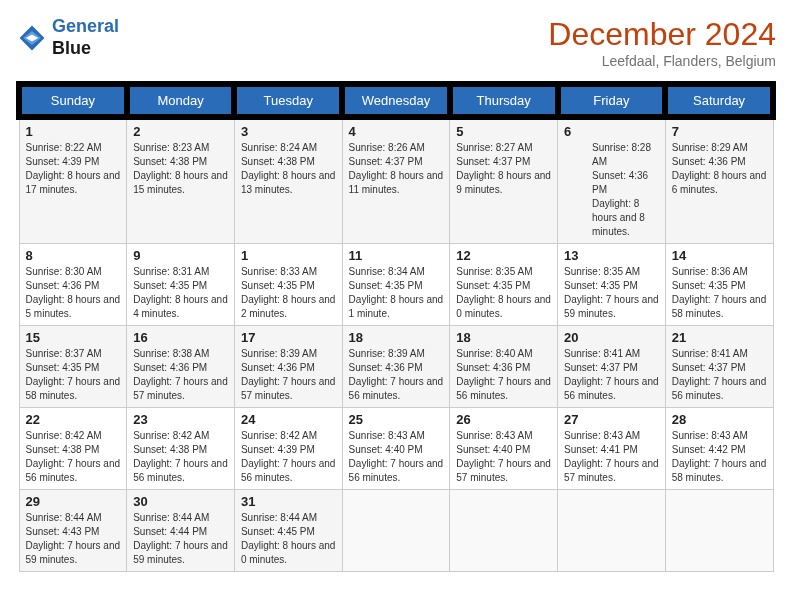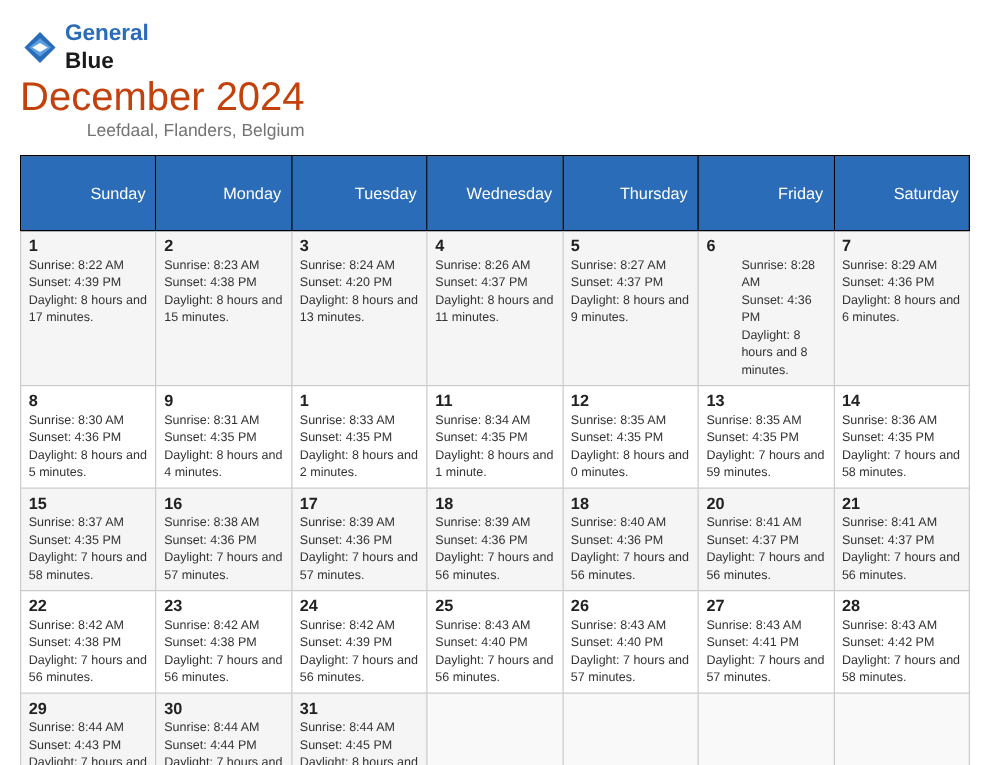--- a/index.html
+++ b/index.html
@@ -8,21 +8,20 @@
       background: #fff;
       width: 792px;
       min-height: 612px;
       padding: 16px;
     }
     .header {
       display: flex;
       justify-content: space-between;
       align-items: flex-start;
       margin-bottom: 12px;
-      flex-direction: column;
     }
     .logo {
       display: flex;
       align-items: center;
       gap: 4px;
     }
     .logo-text {
       font-size: 18px;
       font-weight: bold;
       color: #1a1a1a;
@@ -48,25 +47,25 @@
       color: #737373;
     }
     .calendar {
       width: 100%;
       border-collapse: collapse;
       font-size: 10.5px;
     }
     .calendar th {
       background: #2a6cb8;
       color: #fff;
-      text-align: right;
-      padding: 22px 8px;
+      text-align: center;
+      padding: 6px 8px;
       font-size: 13px;
       font-weight: normal;
-      border: 1px solid #000000;
+      border: 6px solid #000000;
     }
     .calendar td {
       vertical-align: top;
       border: 1px solid #ccc;
       padding: 4px 6px;
       width: 107px;
       min-height: 80px;
       background: #fff;
     }
     .calendar tr:nth-child(odd) td {
@@ -134,21 +133,21 @@
         </td>
         <td>
           <span class="day-num">2</span>
           <div class="day-info" style="white-space: pre-line;">Sunrise: 8:23 AM
 Sunset: 4:38 PM
 Daylight: 8 hours and 15 minutes.</div>
         </td>
         <td>
           <span class="day-num">3</span>
           <div class="day-info" style="white-space: pre-line;">Sunrise: 8:24 AM
-Sunset: 4:20 PM
+Sunset: 4:38 PM
 Daylight: 8 hours and 13 minutes.</div>
         </td>
         <td>
           <span class="day-num">4</span>
           <div class="day-info" style="white-space: pre-line;">Sunrise: 8:26 AM
 Sunset: 4:37 PM
 Daylight: 8 hours and 11 minutes.</div>
         </td>
         <td>
           <span class="day-num">5</span>

